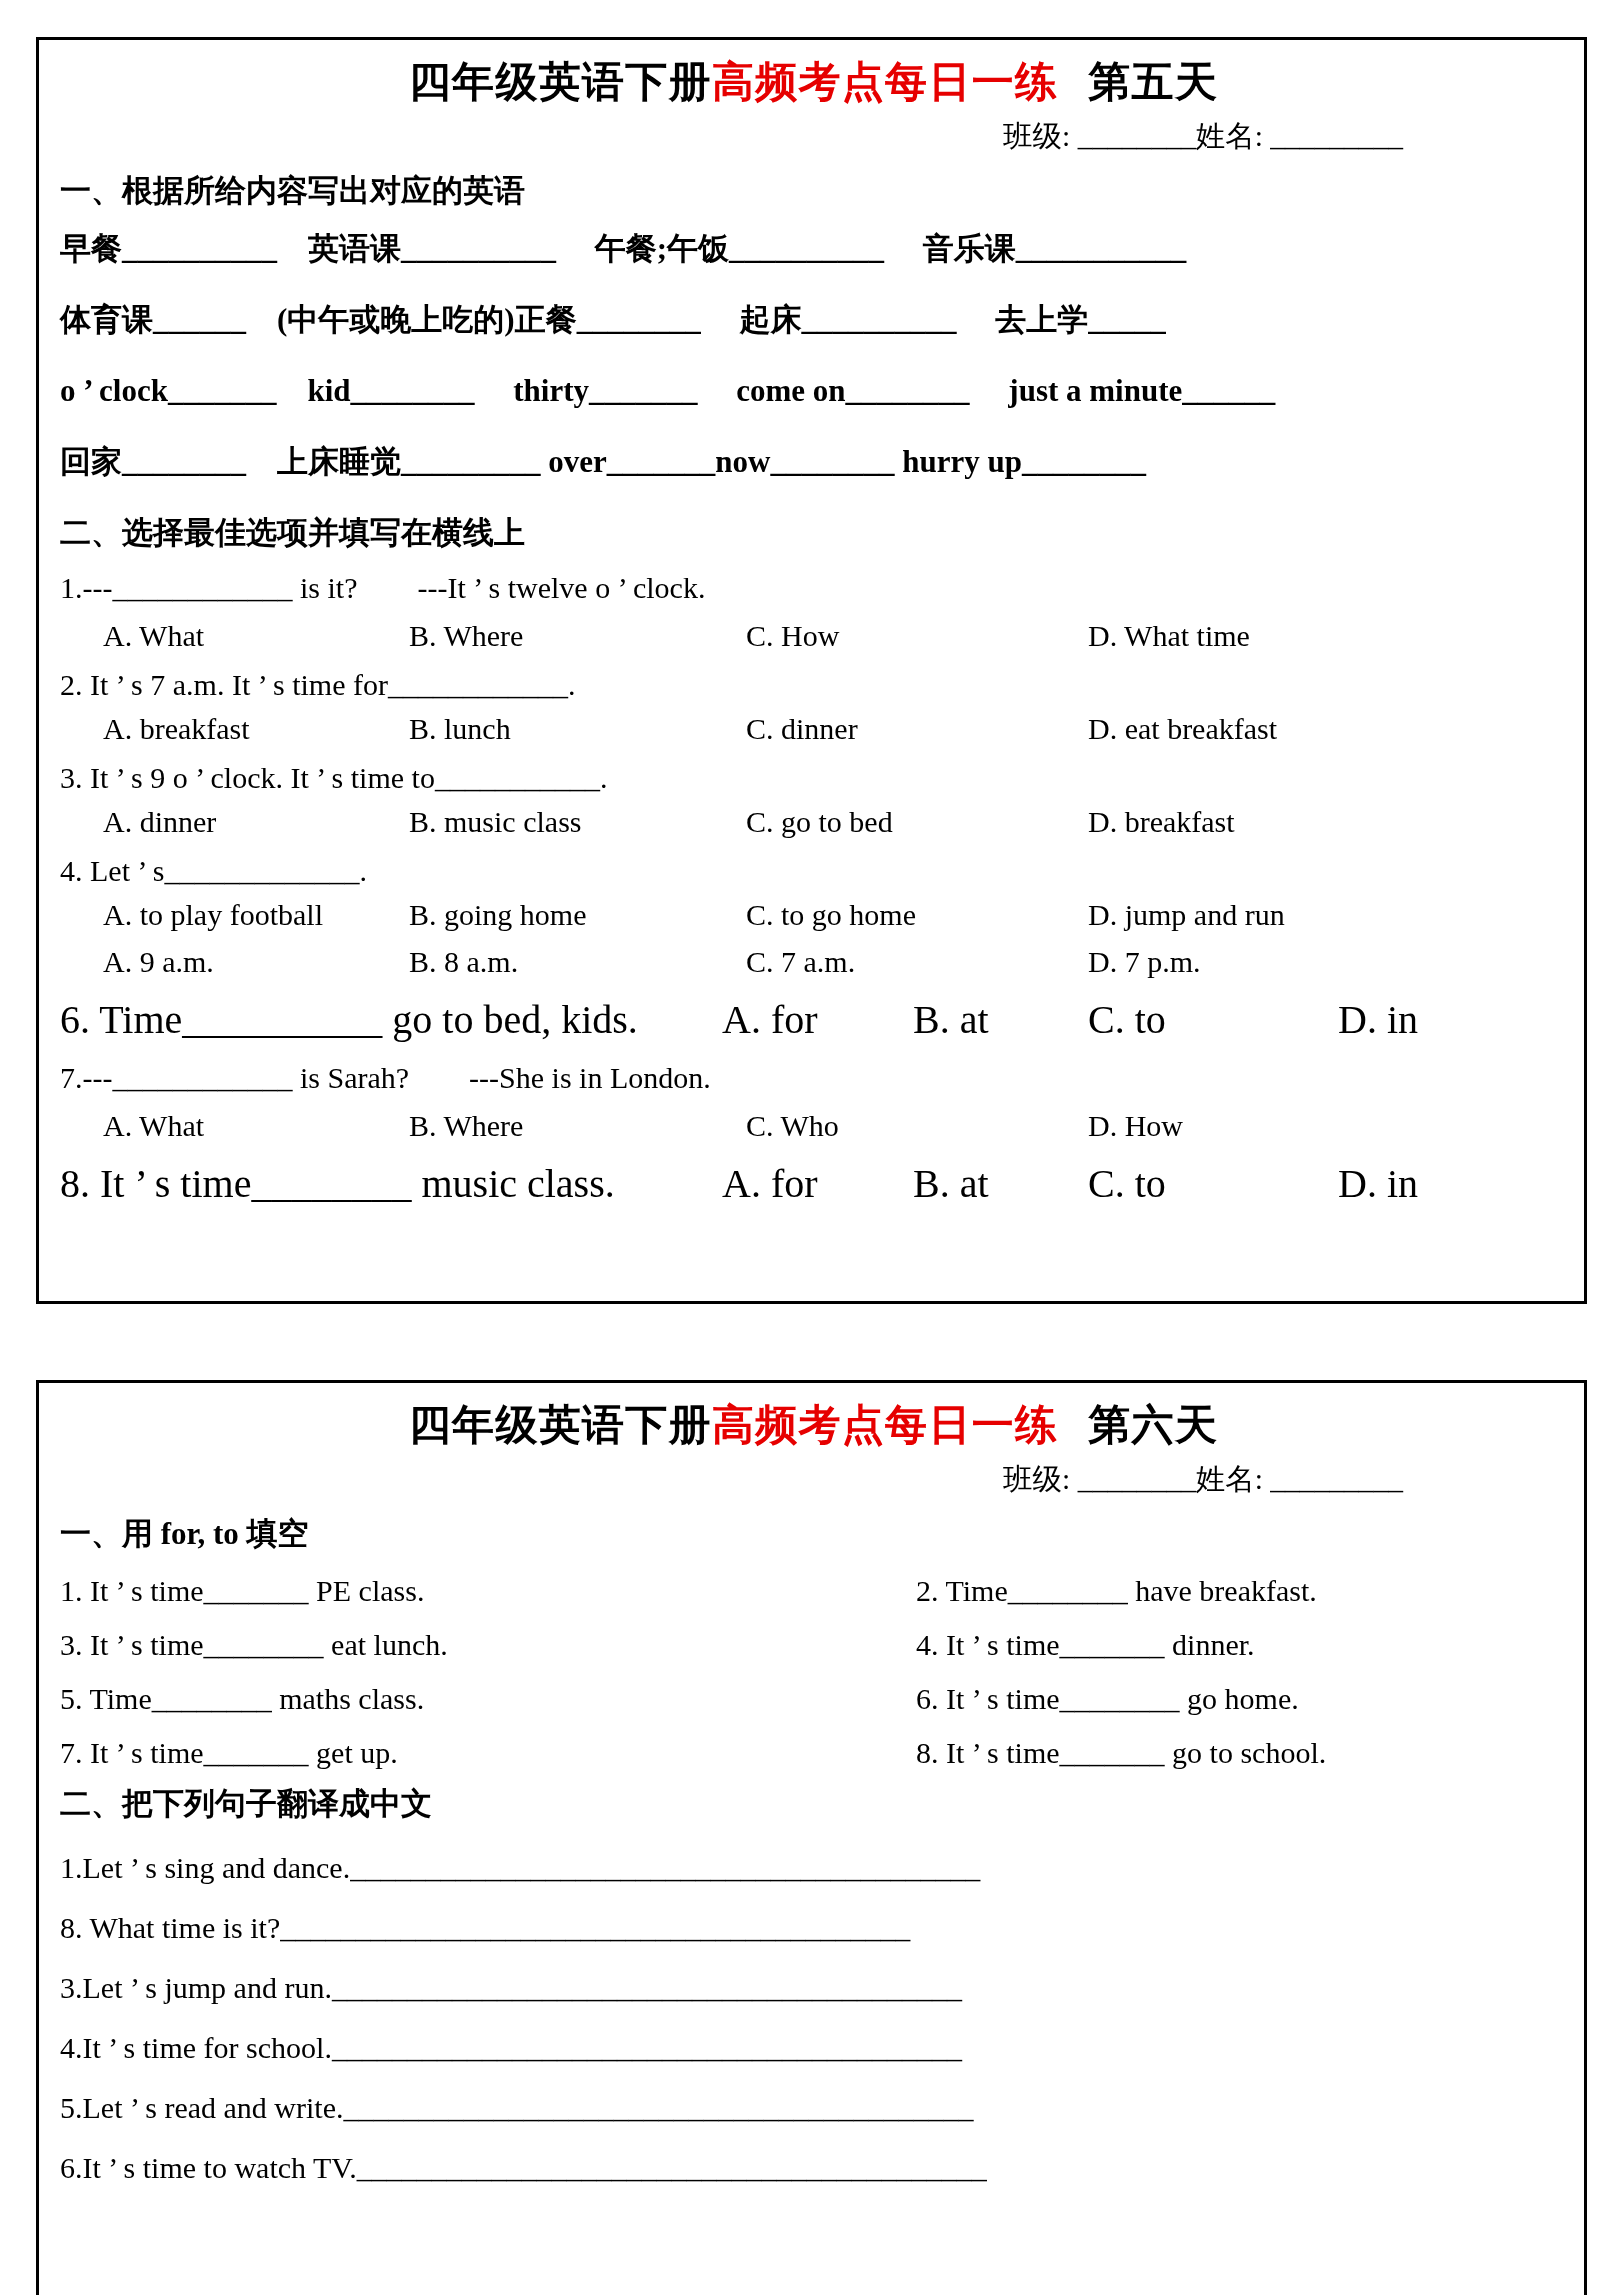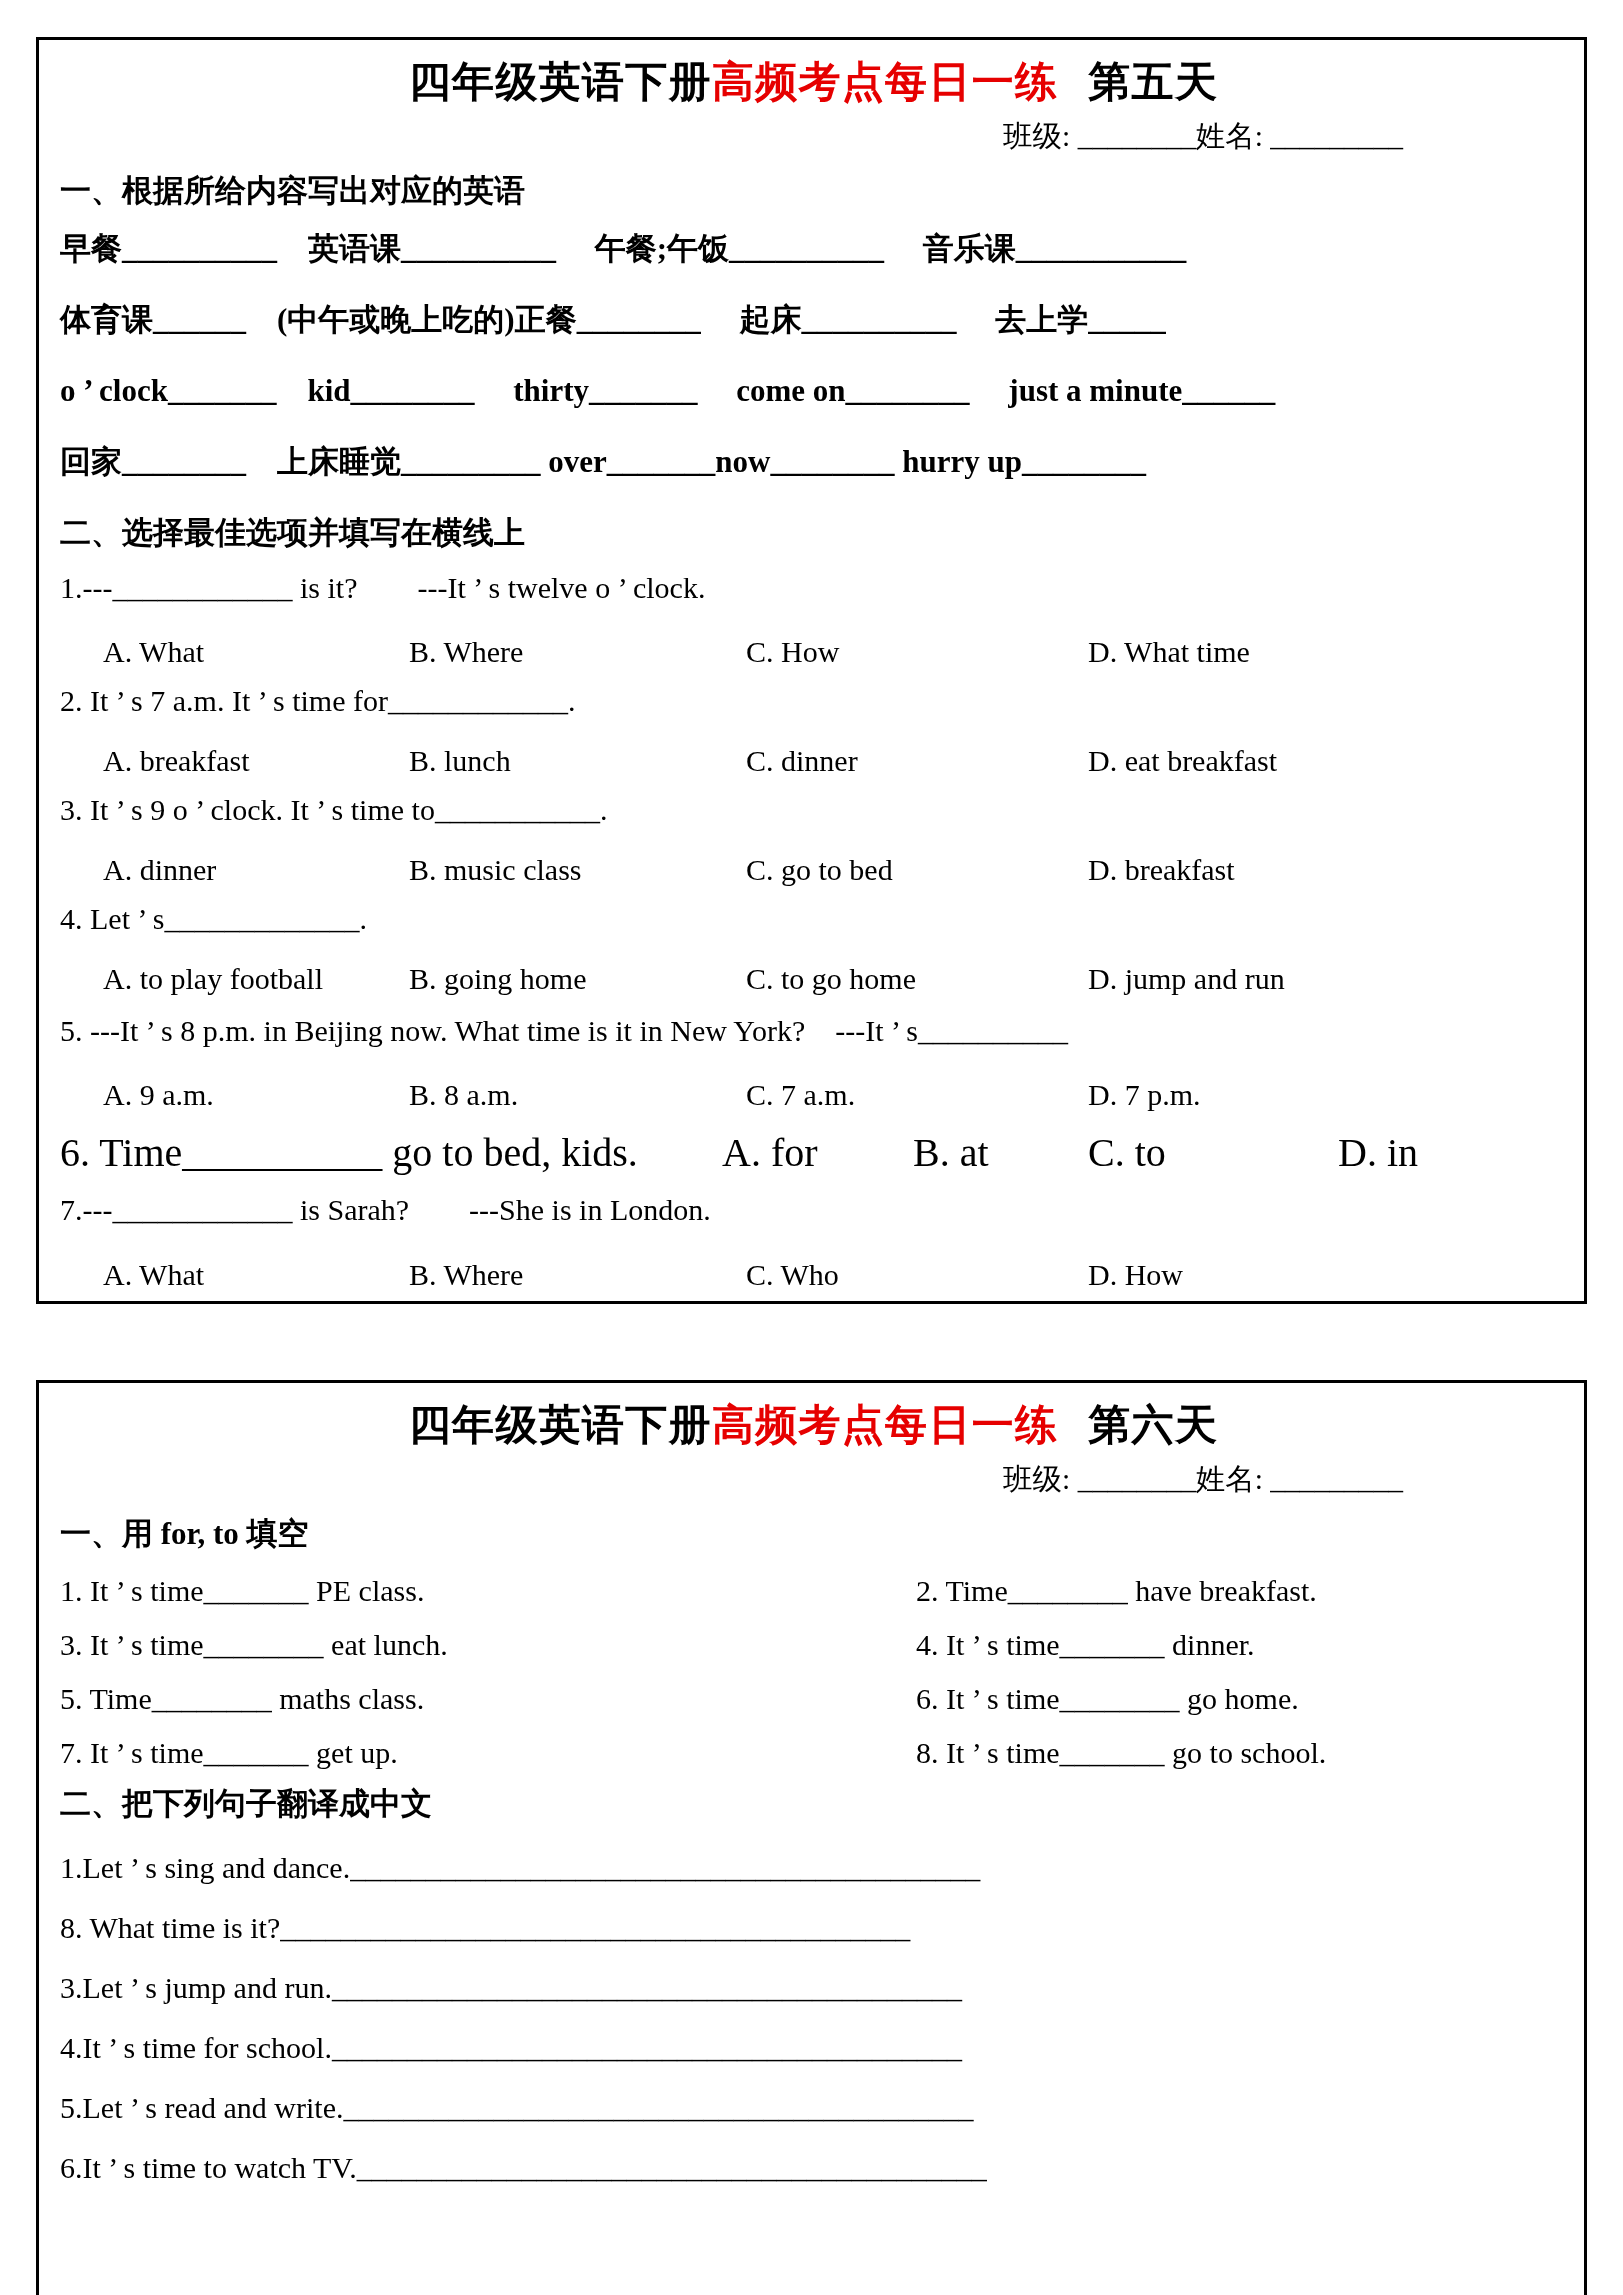--- a/index.html
+++ b/index.html
@@ -55,21 +55,21 @@
     margin:14.4px 0 2.6px 0;
     white-space:nowrap;
   }
   .opts{
     display:grid;
     grid-template-columns:306px 337px 342px auto;
     padding-left:43px;
     font-size:30px;
     margin:10.5px 0 13px 0;
   }
-  .opts span{white-space:nowrap;margin-top:16px;}
+  .opts span{white-space:nowrap;}
   .stem-inline{
     display:grid;
     grid-template-columns:662px 191px 175px 250px auto;
     font-size:40px;
     margin:17px 0 7.9px 0;
   }
   .stem-inline span{white-space:nowrap;}
 
   .fill-grid{
     display:grid;
@@ -132,21 +132,20 @@
     </div>
 
     <div class="stem">4. Let ’ s_____________.</div>
     <div class="opts">
       <span>A. to play football</span>
       <span>B. going home</span>
       <span>C. to go home</span>
       <span>D. jump and run</span>
     </div>
 
-    <div class="stem">5. ---It ’ s 8 p.m. in Beijing now. What time is it in New York?　---It ’ s__________</div>
     <div class="opts">
       <span>A. 9 a.m.</span>
       <span>B. 8 a.m.</span>
       <span>C. 7 a.m.</span>
       <span>D. 7 p.m.</span>
     </div>
 
     <div class="stem-inline">
       <span>6. Time__________ go to bed, kids.</span>
       <span>A. for</span>

